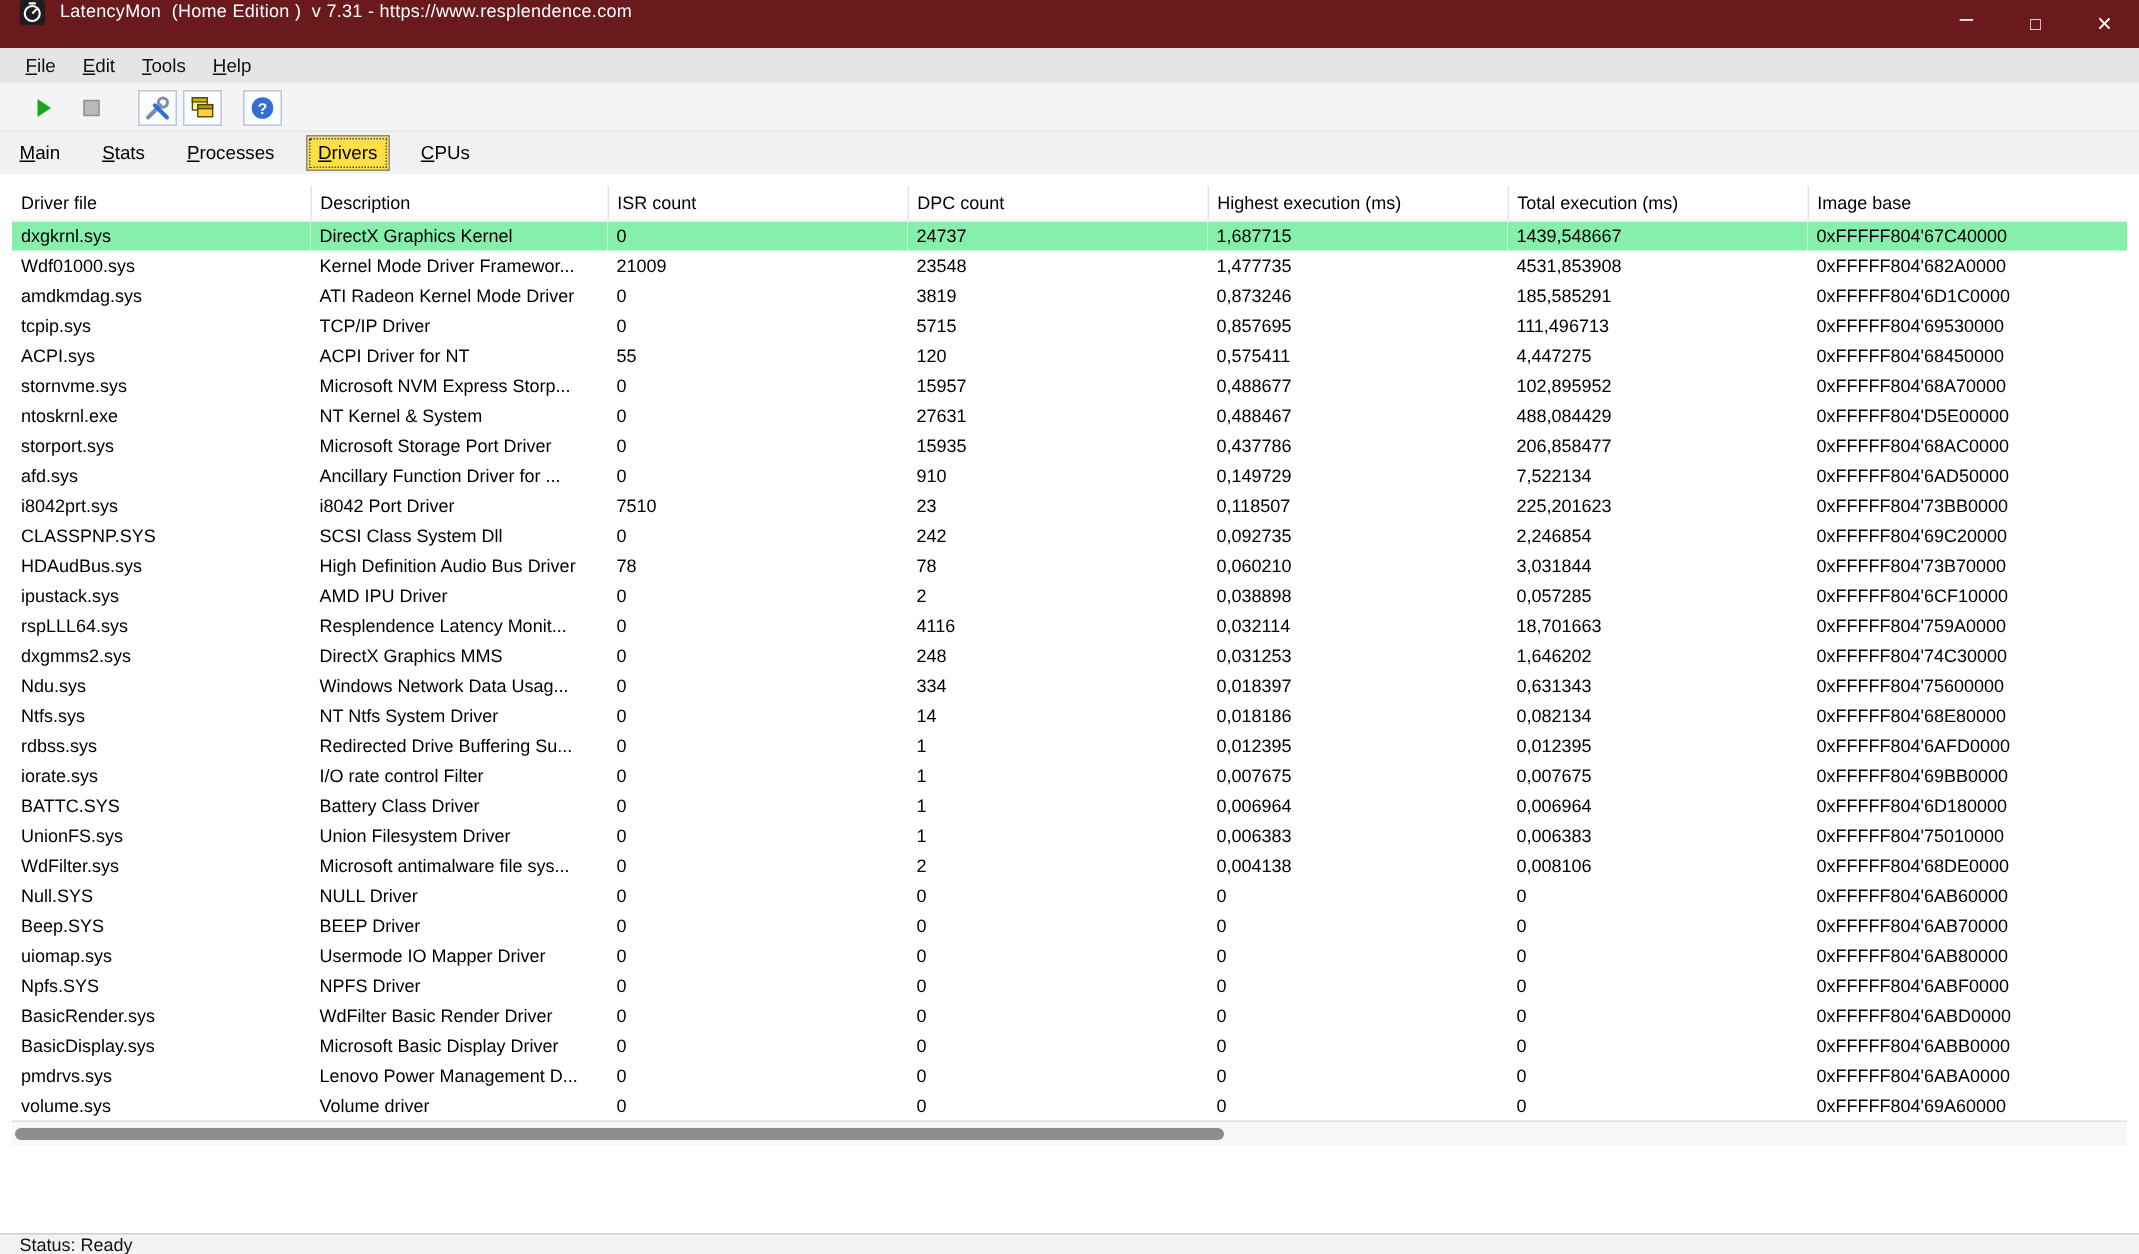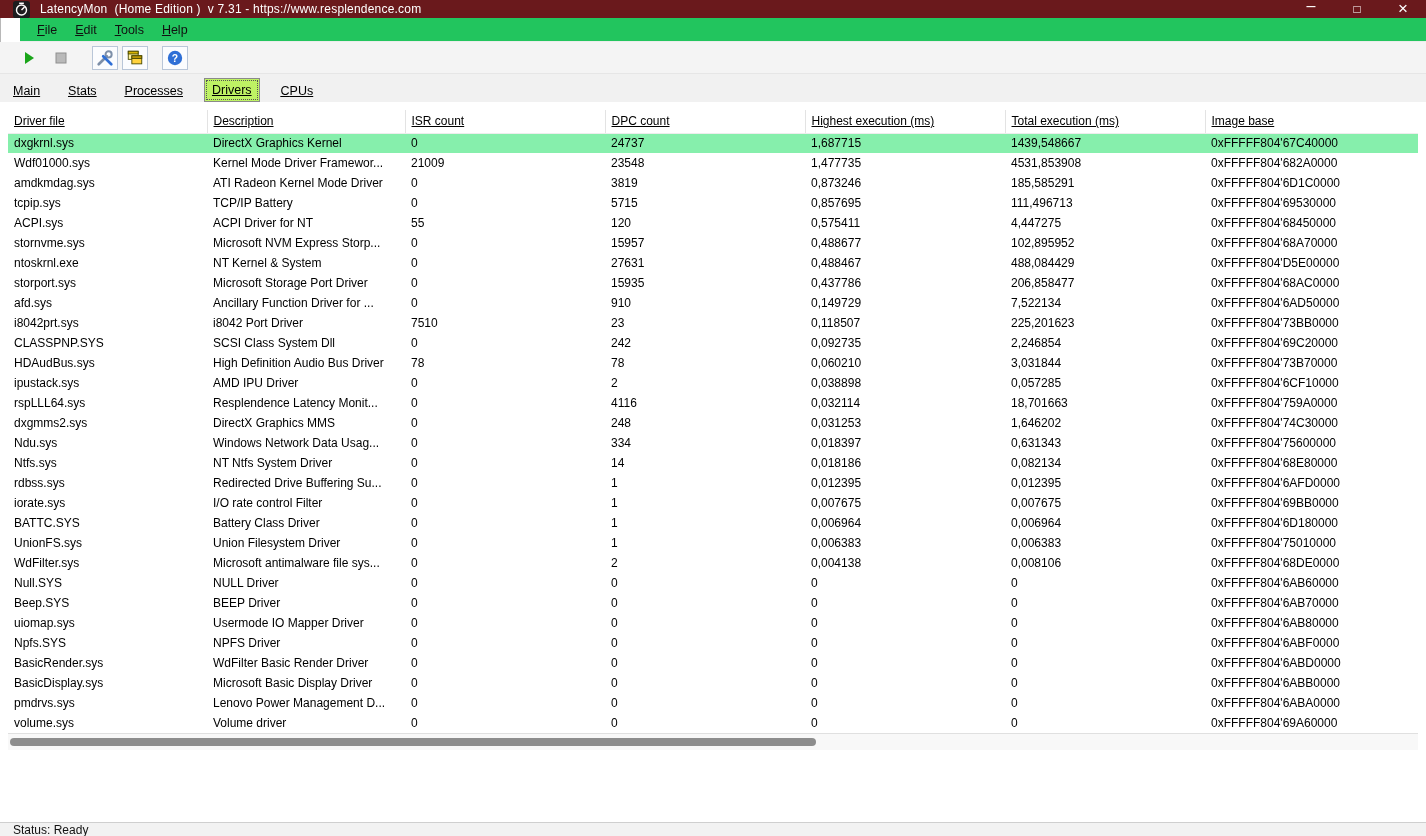--- a/index.html
+++ b/index.html
@@ -3,58 +3,58 @@
 <meta charset="utf-8">
 <style>
   * { box-sizing: border-box; margin: 0; padding: 0; }
   html,body { width:1426px; height:836px; }
   body { font-family:"Liberation Sans", sans-serif; background:#fff; overflow:hidden; }
 
   .window { width:1426px; height:836px; display:flex; flex-direction:column; background:#fff;
             box-shadow: inset 0 0 0 1px rgba(0,0,0,.28); }
 
   
-  .titlebar { height:18px; background:#6a191c; display:flex; align-items:center; color:#fff;
+  .titlebar { height:32px; background:#6a191c; display:flex; color:#fff;
               font-size:12px; flex:0 0 auto; }
   .app-icon { width:17px; height:17px; margin-left:13px; flex:0 0 auto; }
   .title-text { margin-left:10px; white-space:pre; letter-spacing:.2px; }
   .win-controls { margin-left:auto; display:flex; height:100%; }
   .win-btn { width:46px; height:100%; display:flex; align-items:center; justify-content:center;
              font-size:15px; color:#fff; cursor:default; }
   .win-btn.min { font-size:16px; padding-bottom:6px; }
   .win-btn.max { font-size:12px; }
   .win-btn.close { font-size:17px; }
 
   
-  .menubar { height:24px; background:#22c55e; display:flex; align-items:center; padding-left:8px;
-             font-size:12.5px; color:#111; border-bottom:1px solid #ececec; flex:0 0 auto;margin-left:20px; }
+  .menubar { height:24px; background:#e5e5e5; display:flex; align-items:center; padding-left:8px;
+             font-size:12.5px; color:#111; border-bottom:1px solid #ececec; flex:0 0 auto; }
   .menu-item { padding:3px 9px; }
 
   
   .toolbar { height:32px; background:#f4f4f4; display:flex; align-items:center; padding-left:16px;
              border-bottom:1px solid #e6e6e6; flex:0 0 auto; }
   .tb-btn { width:26px; height:24px; display:flex; align-items:center; justify-content:center; }
   .tb-btn svg { display:block; }
   .tb-btn + .tb-btn { margin-left:6px; }
   .tb-btn.grp { margin-left:18px; border:1px solid #b9c6d8; background:#fbfcfe; }
   .tb-btn.grp + .tb-btn.grp { margin-left:4px; }
   .tb-btn.helpb { margin-left:14px; border:1px solid #b9c6d8; background:#fbfcfe; }
 
   
-  .tabbar { height:28px; background:#f1f1f1; display:flex; align-items:flex-end; padding-left:6px;
-            font-size:12.5px; color:#000; flex:0 0 auto;text-decoration:underline; }
+  .tabbar { height:28px; background:#f1f1f1; display:flex; align-items:center; padding-left:6px;
+            font-size:12.5px; color:#000; flex:0 0 auto; }
   .tab { padding:4px 7px; margin-right:14px; white-space:nowrap; }
-  .tab.active { border:1px solid #8a8a8a; outline:1px dotted #555; outline-offset:-3px; background:#bef264; }
+  .tab.active { border:1px solid #8a8a8a; outline:1px dotted #555; outline-offset:-3px; background:#fde047; }
 
   
   .content { flex:1 1 auto; background:#fff; padding:8px 8px 0 8px; overflow:hidden; }
   table.lv { border-collapse:collapse; table-layout:fixed; width:1410px; font-size:12px; color:#000; }
   table.lv thead th { text-align:left; font-weight:normal; height:23px; padding:0 4px 0 6px;
                       border-right:1px solid #e3e3e3; border-bottom:1px solid #ededed;
-                      background:#fff; white-space:nowrap; overflow:hidden;text-decoration:underline; }
+                      background:#fff; white-space:nowrap; overflow:hidden; }
   table.lv thead th:last-child { border-right:none; }
   table.lv th:nth-child(1){ width:199px; }
   table.lv th:nth-child(2){ width:198px;margin-top:40px; }
   table.lv th:nth-child(3){ width:200px; }
   table.lv th:nth-child(4){ width:200px; }
   table.lv th:nth-child(5){ width:200px; }
   table.lv th:nth-child(6){ width:200px; }
   table.lv tbody td { height:20px; padding:0 4px 0 6px; white-space:nowrap; overflow:hidden; }
   table.lv tbody tr.selected td { background:#86efac; }
 
@@ -171,21 +171,21 @@
             <td>amdkmdag.sys</td>
             <td>ATI Radeon Kernel Mode Driver</td>
             <td>0</td>
             <td>3819</td>
             <td>0,873246</td>
             <td>185,585291</td>
             <td>0xFFFFF804'6D1C0000</td>
           </tr>
           <tr>
             <td>tcpip.sys</td>
-            <td>TCP/IP Battery</td>
+            <td>TCP/IP Driver</td>
             <td>0</td>
             <td>5715</td>
             <td>0,857695</td>
             <td>111,496713</td>
             <td>0xFFFFF804'69530000</td>
           </tr>
           <tr>
             <td>ACPI.sys</td>
             <td>ACPI Driver for NT</td>
             <td>55</td>

